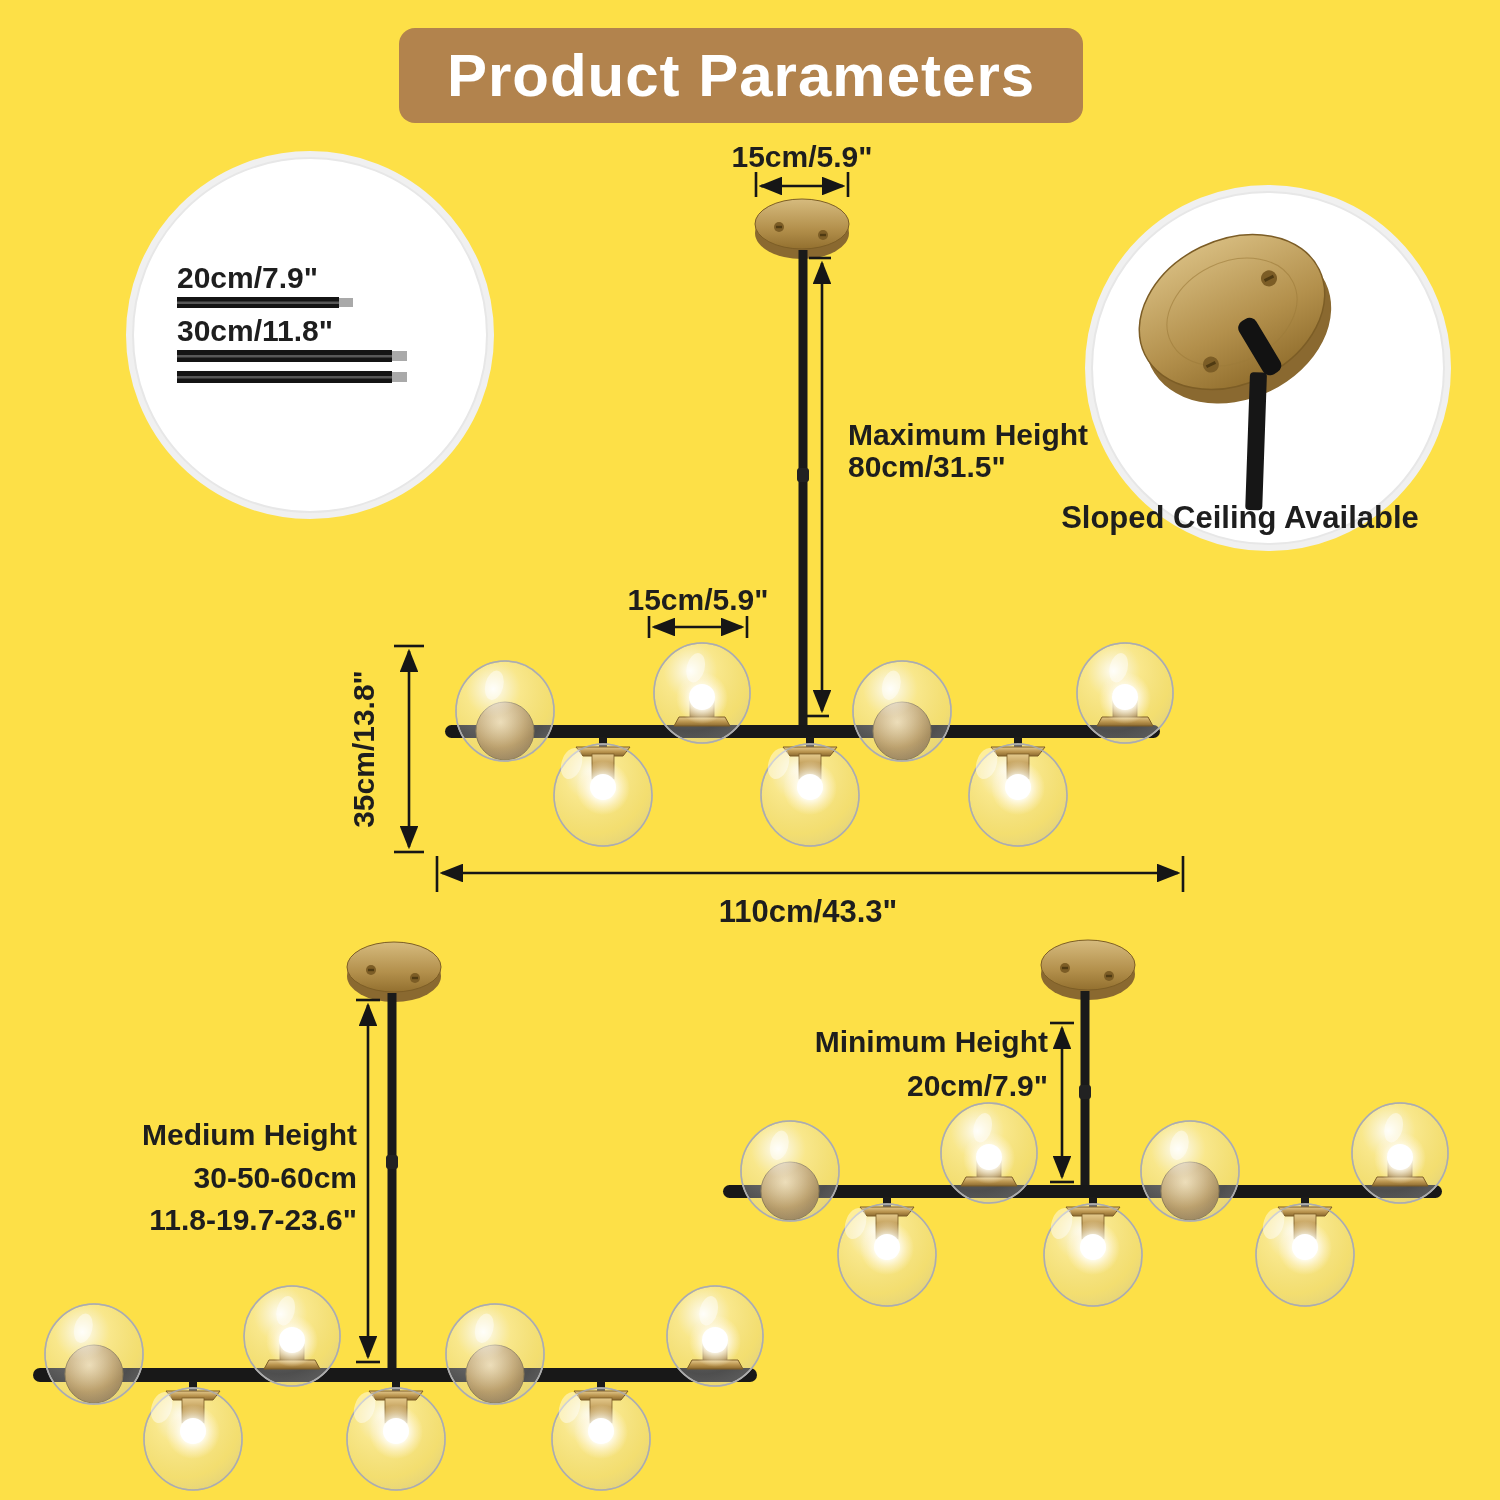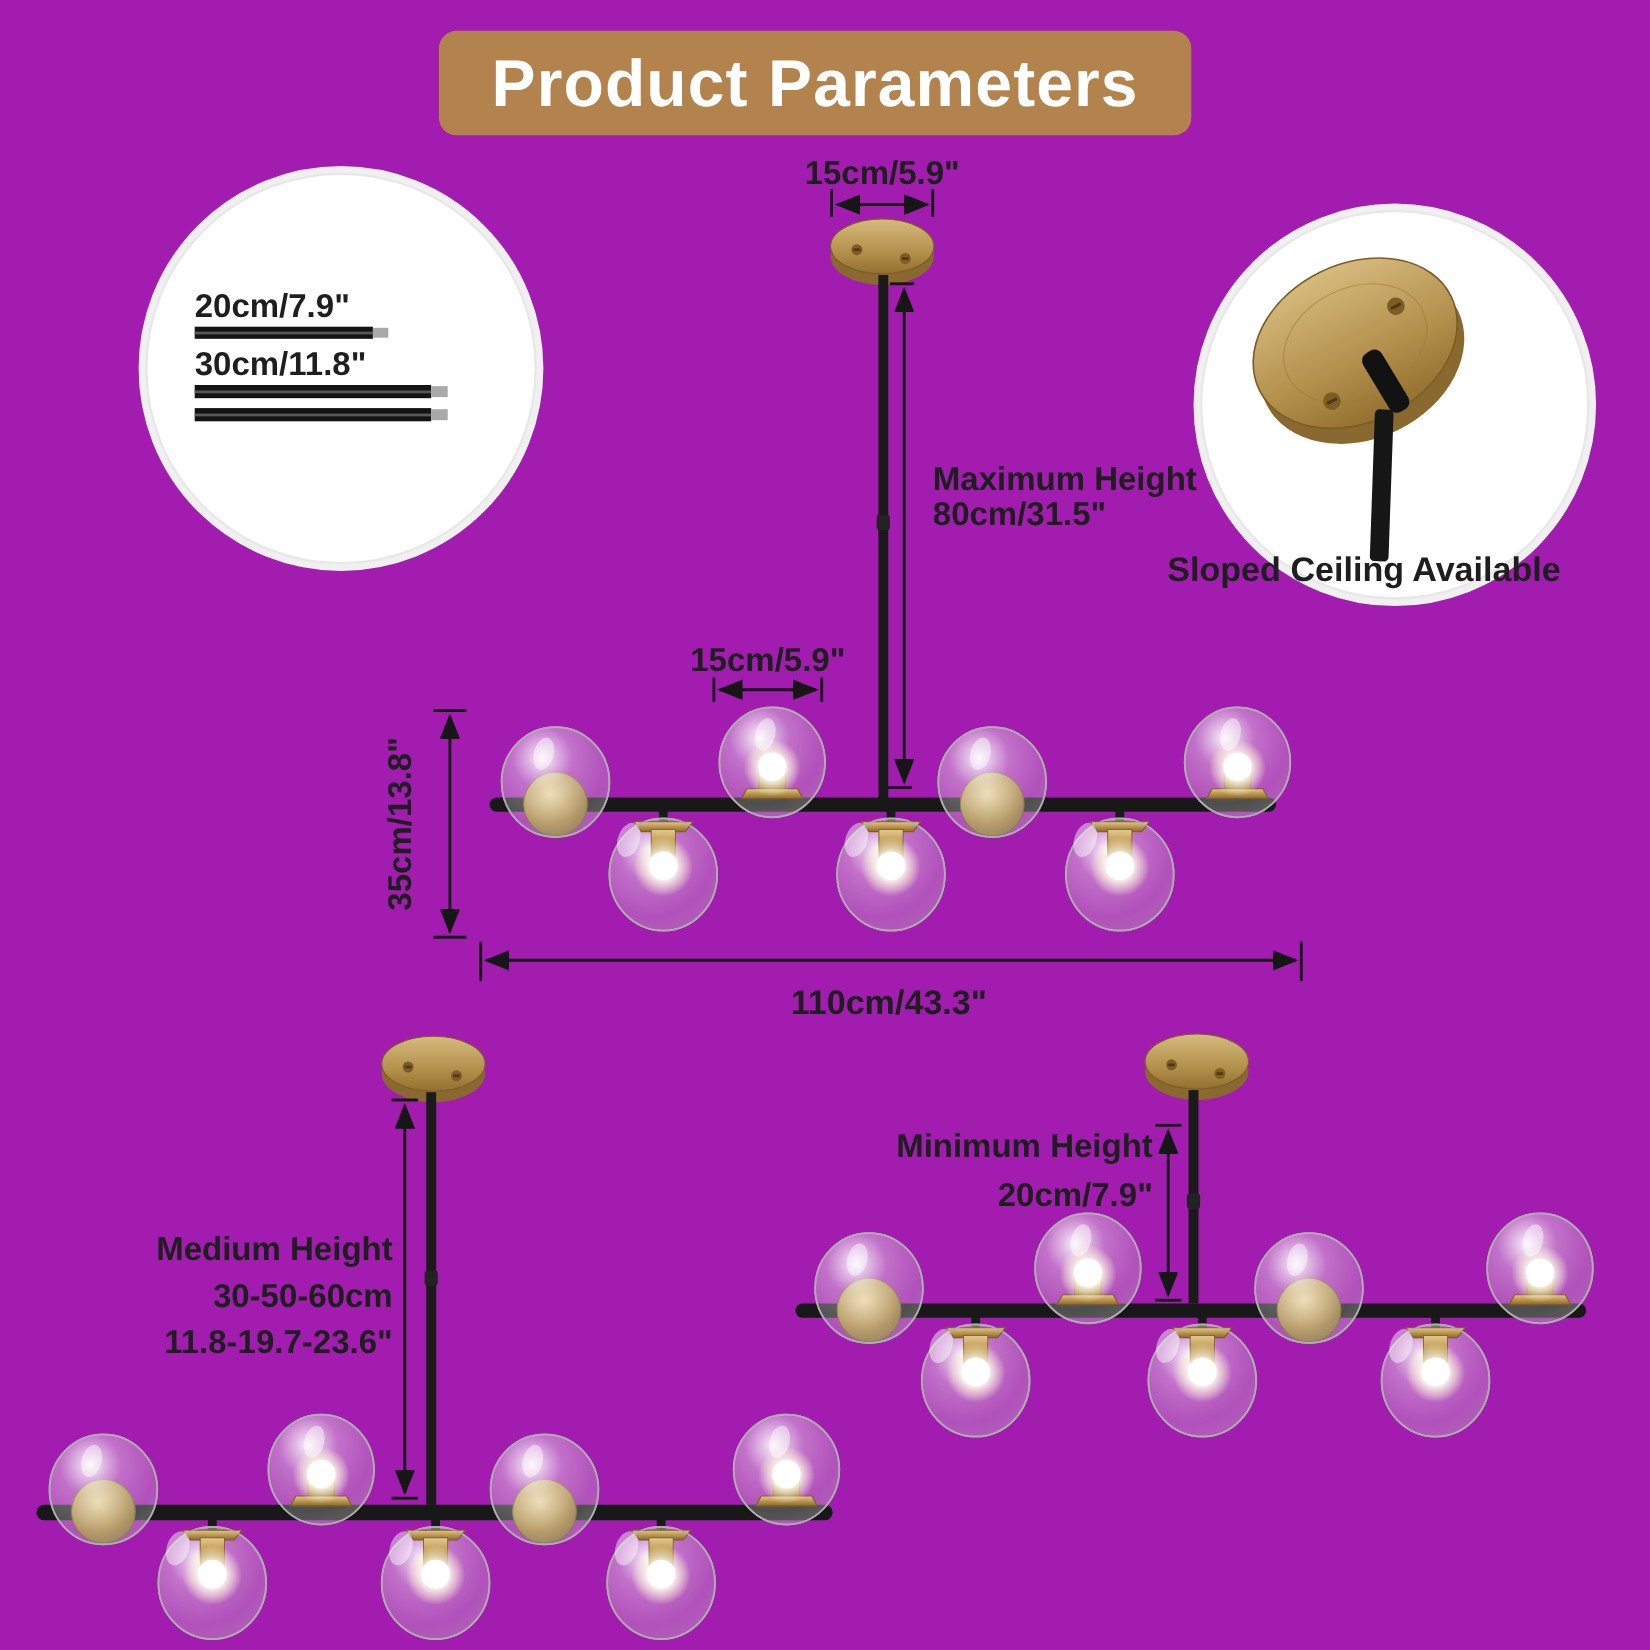--- a/index.html
+++ b/index.html
@@ -1,16 +1,16 @@
 <!DOCTYPE html>
 <html><head>
 <meta charset="utf-8">
 <style>
   html,body{margin:0;padding:0;background:#ffffff;}
-  .stage{position:relative;width:1500px;height:1500px;background:#a21caf;overflow:hidden;}
+  .stage{position:relative;width:1500px;height:1500px;background:#fde047;overflow:hidden;}
   svg{display:block;}
   .lbl{font:700 30px "Liberation Sans", sans-serif;fill:#1e1e1e;}
   .lbl-big{font:700 31px "Liberation Sans", sans-serif;fill:#1e1e1e;}
   .banner-text{font:700 60px "Liberation Sans", sans-serif;fill:#ffffff;letter-spacing:1px;}
   .dim{stroke:#161616;stroke-width:2.6;fill:none;}
   .tick{stroke:#161616;stroke-width:2.6;}
   .glass{fill:url(#glassGrad);stroke:#b9b9b9;stroke-width:1.6;}
   .glass-rim{fill:none;stroke:#ababab;stroke-width:1.4;opacity:.9;}
   .bar{fill:#181818;}
   .rod{fill:#1a1a1a;}

